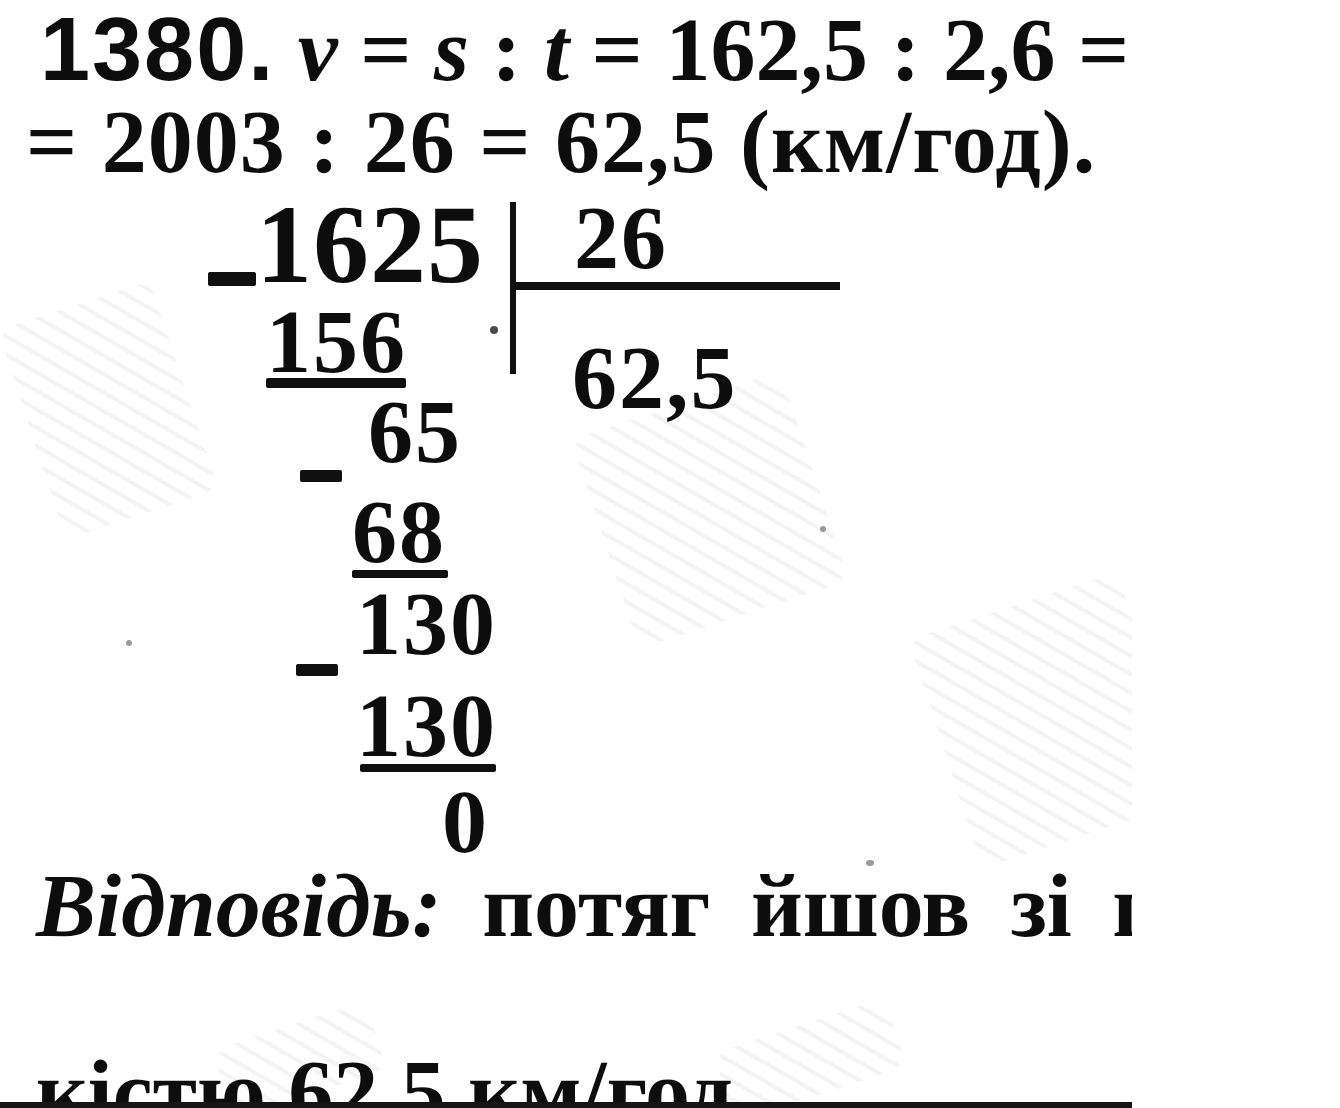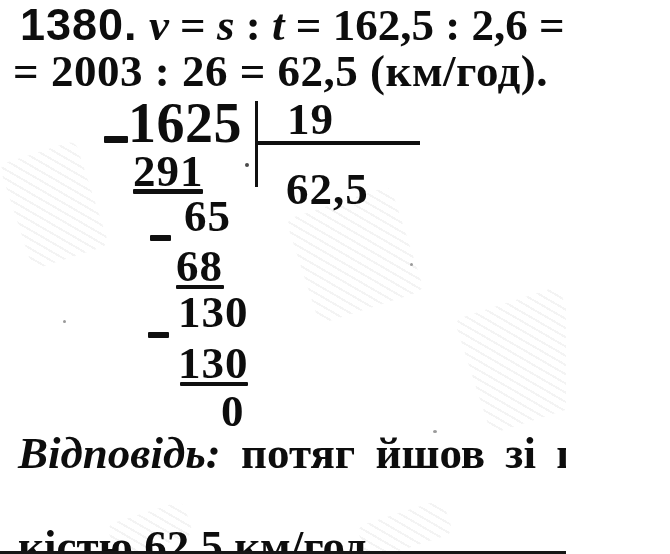--- a/index.html
+++ b/index.html
@@ -50,25 +50,25 @@
     <span>=</span>
     <span>162,5 : 2,6</span>
     <span>=</span>
   </div>
 
   <div class="line l2" style="left:13px;top:49px;">= 2003 : 26 = 62,5 (км/год).</div>
 
   <div class="minus" style="left:104px;top:136px;width:24px;height:7px;"></div>
   <div class="dnum dividend" style="left:128px;top:95px;">1625</div>
   <div class="divider-v" style="left:255px;top:101px;height:86px;"></div>
-  <div class="dnum" style="left:287px;top:97px;">19</div>
+  <div class="dnum" style="left:287px;top:97px;">26</div>
   <div class="divider-h" style="left:257px;top:141px;width:163px;"></div>
   <div class="dnum" style="left:286px;top:167px;">62,5</div>
 
-  <div class="dnum" style="left:133px;top:149px;">291</div>
+  <div class="dnum" style="left:133px;top:149px;">156</div>
   <div class="uline" style="left:133px;top:189px;width:70px;height:5px;"></div>
 
   <div class="dnum" style="left:184px;top:194px;">65</div>
   <div class="minus" style="left:150px;top:235px;width:21px;height:6px;"></div>
   <div class="dnum" style="left:176px;top:244px;">68</div>
   <div class="uline" style="left:176px;top:285px;width:48px;"></div>
 
   <div class="dnum" style="left:178px;top:290px;">130</div>
   <div class="minus" style="left:148px;top:332px;width:21px;height:6px;"></div>
   <div class="dnum" style="left:178px;top:341px;">130</div>

